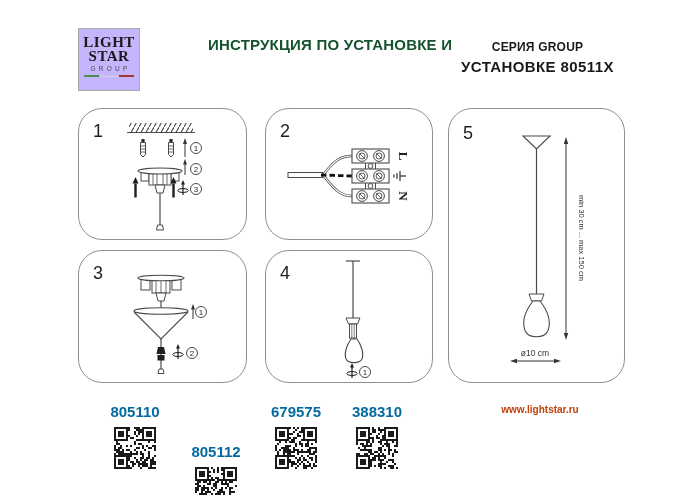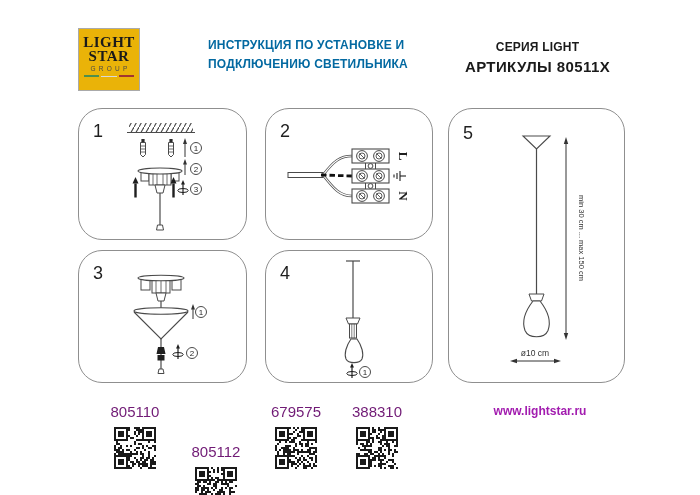--- a/index.html
+++ b/index.html
@@ -1,33 +1,33 @@
 <!DOCTYPE html>
 <html><head>
 <meta charset="utf-8">
 <style>
   html,body{margin:0;padding:0;background:#fff;}
   .page{position:relative;width:700px;height:495px;background:#ffffff;overflow:hidden;
         font-family:"Liberation Sans",sans-serif;color:#1a1a1a;}
 
   
   .logo-box{position:absolute;left:78px;top:28px;width:62px;height:63px;
-            border:1px solid #aaaaaa;background:#eab308;box-sizing:border-box;text-align:center;}
+            border:1px solid #aaaaaa;background:#c4b5fd;box-sizing:border-box;text-align:center;}
   .logo-top,.logo-mid{font-family:"Liberation Serif",serif;font-weight:bold;
             font-size:15px;line-height:14px;letter-spacing:.5px;color:#1a1a1a;}
   .logo-top{margin-top:6px;}
   .logo-bottom{font-size:6.5px;letter-spacing:3.2px;color:#4a4a4a;margin-top:2px;padding-left:3px;}
   .logo-flag{display:flex;height:3px;margin:3px 5px 0 5px;gap:2px;}
   .logo-flag span{flex:1;height:2px;}
   .flag-g{background:#4e8f4e;}
   .flag-w{background:#d9d9d9;height:1px !important;margin-top:1px;}
   .flag-r{background:#a23530;}
 
-  .doc-title{position:absolute;left:208px;top:36px;font-size:12px;font-weight:bold;
-             line-height:18.5px;color:#0369a1;letter-spacing:.2px;}
+  .doc-title{position:absolute;left:208px;top:36px;font-size:15px;font-weight:bold;
+             line-height:18.5px;color:#14532d;letter-spacing:.2px;}
   .doc-meta{position:absolute;left:450px;top:40px;width:175px;text-align:center;}
   .doc-series{font-size:12px;font-weight:bold;letter-spacing:.2px;}
   .doc-articles{font-size:15px;font-weight:bold;margin-top:4px;letter-spacing:.4px;}
 
   
   .panel{position:absolute;border:1.2px solid #8f8f8f;border-radius:24px;background:#fff;box-sizing:border-box;}
   .panel svg{position:absolute;left:0;top:0;}
   #panel1{left:78px;top:108px;width:169px;height:132px;}
   #panel2{left:265px;top:108px;width:168px;height:132px;}
   #panel3{left:78px;top:250px;width:169px;height:133px;}
@@ -36,49 +36,48 @@
 
   svg text{font-family:"Liberation Sans",sans-serif;fill:#1f1f1f;}
   .panel-num{font-size:18px;}
   .step-num{font-size:8px;}
   .term-label{font-family:"Liberation Serif",serif;font-weight:bold;font-size:13px;}
   .dim-label{font-size:7.5px;fill:#333;}
   .dia-label{font-size:8.5px;fill:#333;}
 
   
   .article-col{position:absolute;top:403px;width:80px;text-align:center;}
-  .article-code{font-size:15px;font-weight:normal;color:#701a75;}
+  .article-code{font-size:15px;font-weight:bold;color:#0369a1;}
   .qr{margin:7px auto 0 auto;width:42px;height:42px;}
   .website{position:absolute;left:455px;top:404px;width:170px;text-align:center;
-           font-size:12px;font-weight:bold;color:#a21caf;}
+           font-size:10px;font-weight:bold;color:#c2410c;}
 </style>
 </head>
 <body>
 
 <div class="page">
 
   <div class="logo-box">
     <div class="logo-top">LIGHT</div>
     <div class="logo-mid">STAR</div>
     <div class="logo-bottom">GROUP</div>
     <div class="logo-flag">
       <span class="flag-g"></span>
       <span class="flag-w"></span>
       <span class="flag-r"></span>
     </div>
   </div>
 
   <div class="doc-title">
     <div>ИНСТРУКЦИЯ ПО УСТАНОВКЕ И</div>
-    <div>ПОДКЛЮЧЕНИЮ СВЕТИЛЬНИКА</div>
   </div>
 
   <div class="doc-meta">
-    <div class="doc-series">СЕРИЯ LIGHT</div>
-    <div class="doc-articles">АРТИКУЛЫ 80511X</div>
+    <div class="doc-series">СЕРИЯ GROUP</div>
+    <div class="doc-articles">УСТАНОВКЕ 80511X</div>
   </div>
 
   <div class="panel" id="panel1">
     <svg width="169" height="132" viewBox="0 0 169 132">
       <defs>
         <pattern id="hatch1" width="5" height="9" patternUnits="userSpaceOnUse">
           <line x1="5" y1="0" x2="0" y2="9" stroke="#4a4a4a" stroke-width="1.1"></line>
         </pattern>
       </defs>
       <text class="panel-num" x="14" y="28">1</text>

